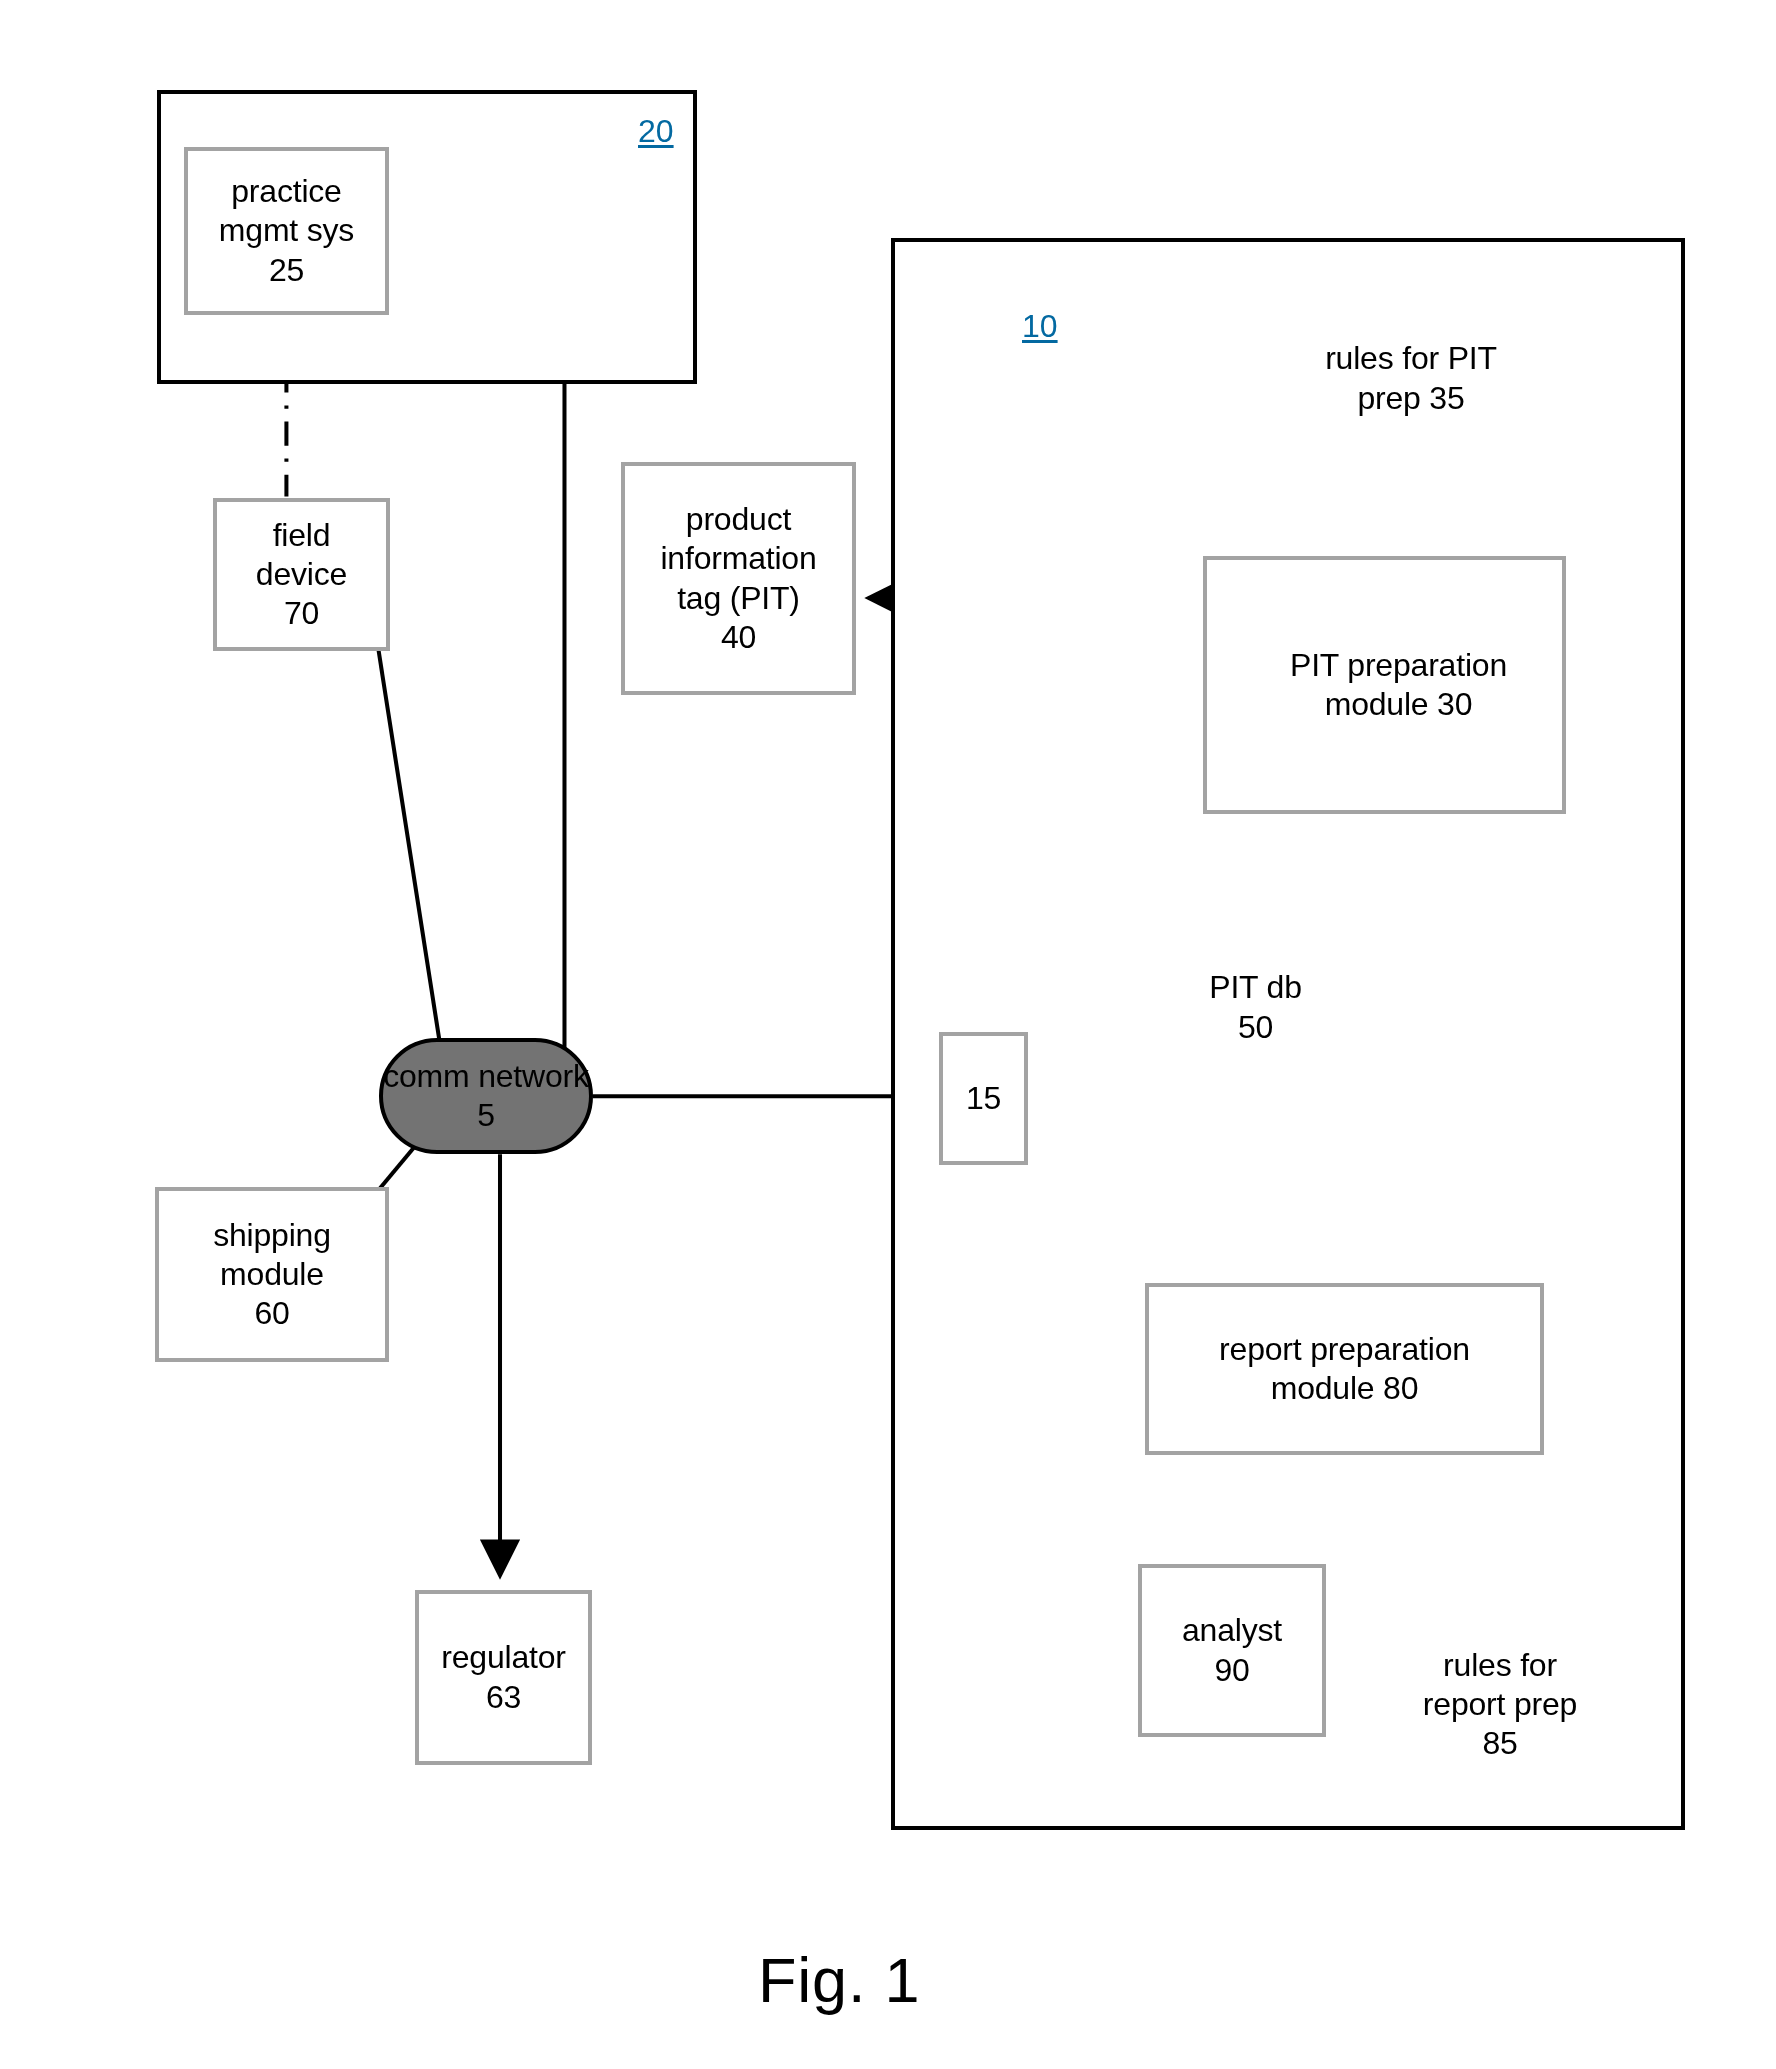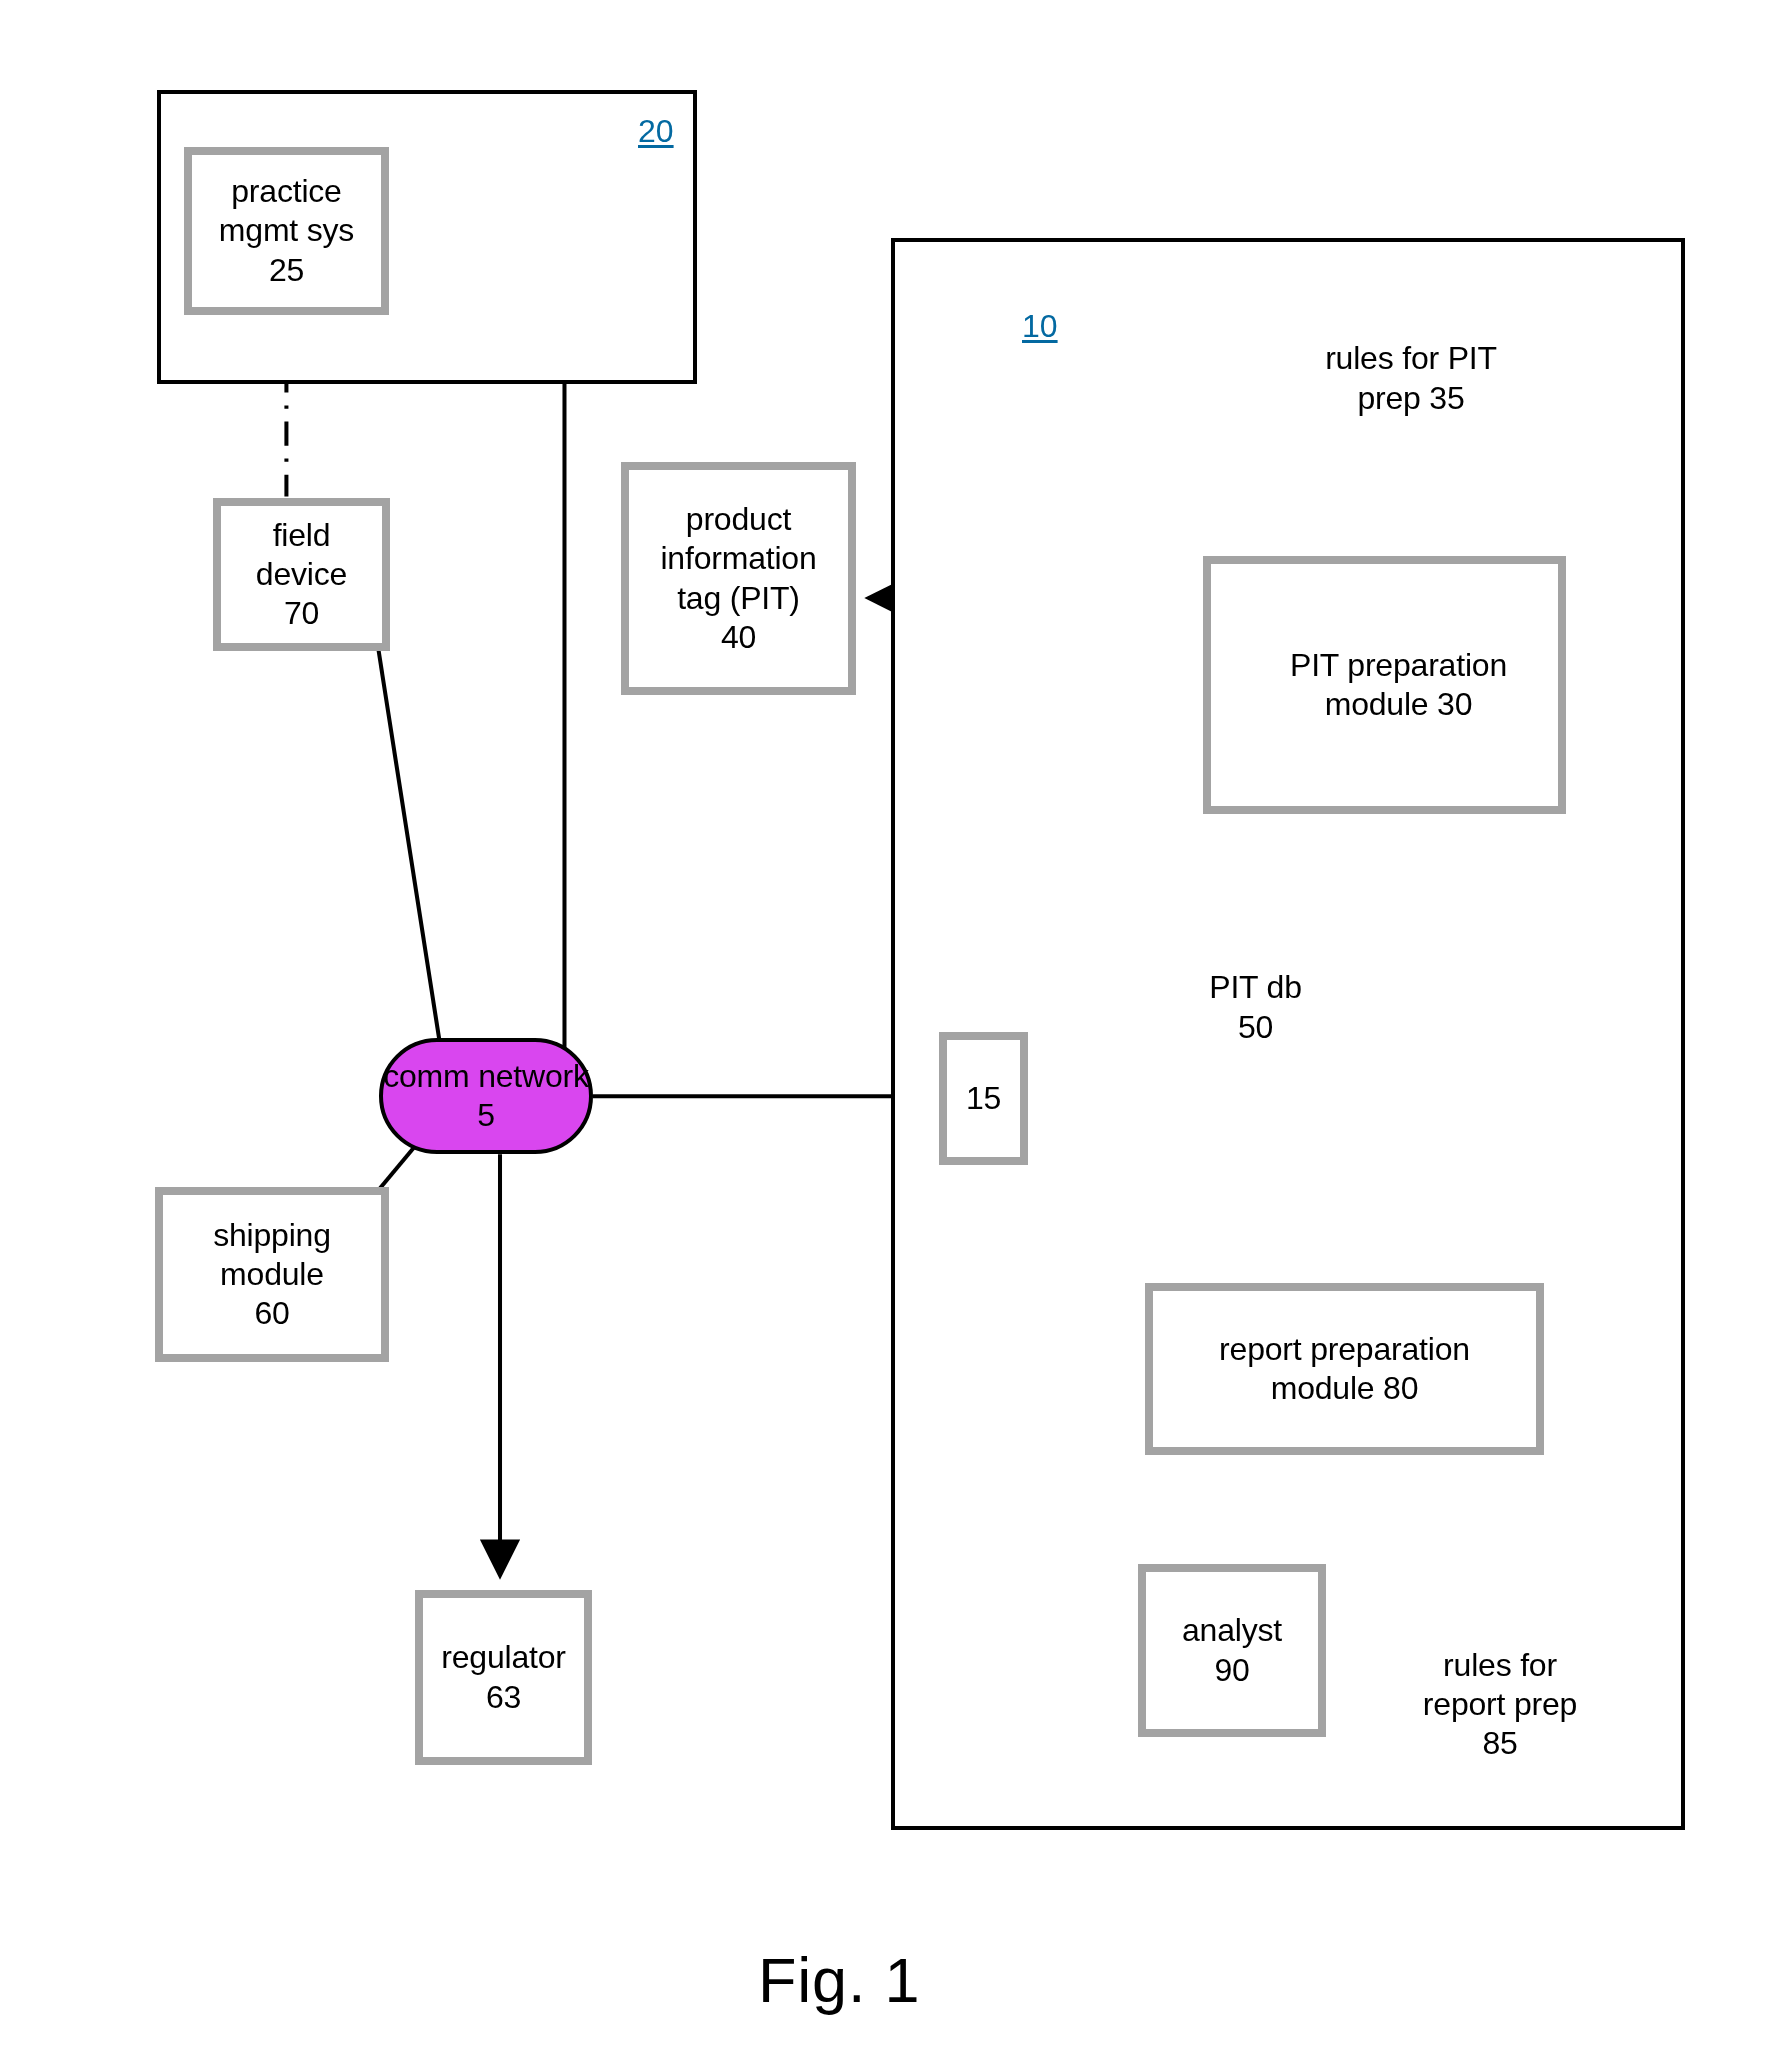--- a/index.html
+++ b/index.html
@@ -29,27 +29,27 @@
     text-align: center;
     color: #000;
     font-size: 32px;
     line-height: 1.22;
     letter-spacing: -0.2px;
     box-sizing: border-box;
     white-space: pre-line;
     z-index: 5;
   }
   .boxnode {
-    border: 8px solid #a3a3a3;
+    border: 4px solid #a3a3a3;
     background: #ffffff;
   }
   .ellipsenode {
     border: 4.8px solid #000;
     border-radius: 73px;
-    background: #d946ef;
+    background: #737373;
   }
   .cylnode {
     background: transparent;
     border: none;
   }
   .reflabel {
     position: absolute;
     font-size: 32px;
     color: #0369a1;
     text-decoration: underline;

